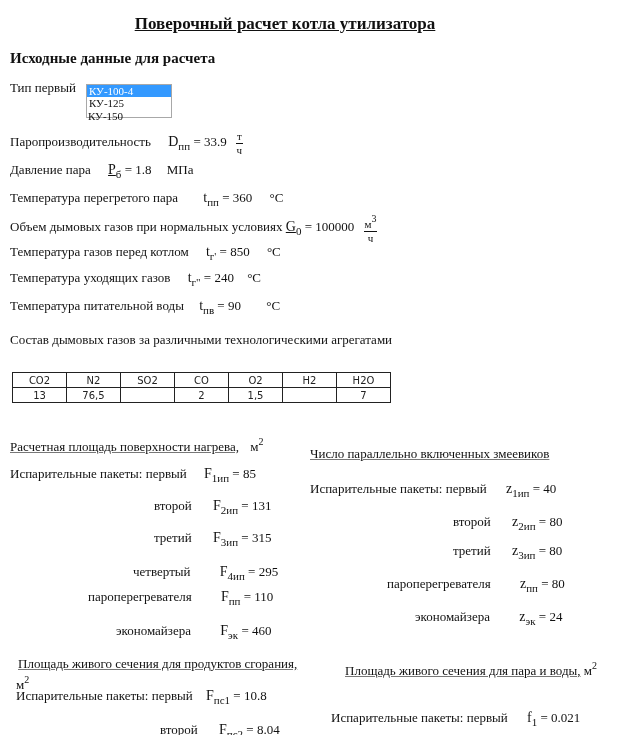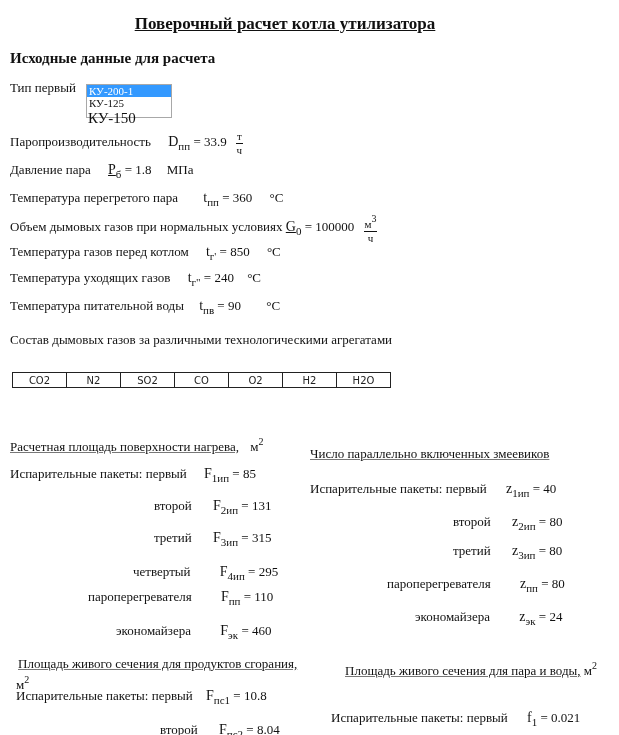--- a/index.html
+++ b/index.html
@@ -23,40 +23,40 @@
   .frac .den { display: block; }
   sup.u { font-size: 10px; vertical-align: 6px; }
 
   .listbox {
     left: 86px; top: 84px; width: 84px; height: 32px;
     border: 1px solid #a8a8a8; background: #fff;
     font-size: 11px; line-height: 12px;
   }
   .listbox .opt { padding-left: 2px; height: 12px; }
   .listbox .opt.sel { background: #3399ff; color: #fff; }
-  .listbox-overflow { left: 88px; top: 110px; font-size: 15px; }
+  .listbox-overflow { left: 88px; top: 110px; font-size: 11px; }
 
   table.gas {
     position: absolute; left: 12px; top: 372px; border-collapse: collapse;
     font-family: "DejaVu Sans", sans-serif; font-size: 10px; color: #222;
   }
   table.gas td {
     border: 1px solid #222; width: 53px; height: 14px; text-align: center; padding: 0;
   }
   .ul { text-decoration: underline; text-decoration-color: #777; }
 </style>
 </head>
 <body>
 
 <div class="abs title">Поверочный расчет котла утилизатора</div>
 <div class="abs h2">Исходные данные для расчета</div>
 
 <div class="abs lbl" style="left:10px;top:80px;">Тип первый</div>
 <div class="abs listbox">
-  <div class="opt sel">КУ-200-1</div>
+  <div class="opt sel">КУ-100-4</div>
   <div class="opt">КУ-125</div>
 </div>
 <div class="abs listbox-overflow">КУ-150</div>
 
 <div class="abs" style="left:10px;top:130px;">
   <span class="lbl">Паропроизводительность</span>
   <span class="sym" style="margin-left:14px;"><span>D</span><sub>пп</sub></span>
   <span class="val"> = </span>
   <span class="val">33.9</span>
   <span class="frac"><span class="num">т</span><span class="den">ч</span></span>
@@ -115,20 +115,29 @@
   <tbody>
       <tr>
     <td>CO2</td>
     <td>N2</td>
     <td>SO2</td>
     <td>CO</td>
     <td>O2</td>
     <td>H2</td>
     <td>H2O</td>
   </tr>
+  <tr>
+    <td>13</td>
+    <td>76,5</td>
+    <td></td>
+    <td>2</td>
+    <td>1,5</td>
+    <td></td>
+    <td>7</td>
+  </tr>
 </tbody>
   </table>
 
 <div class="abs" style="left:10px;top:436px;">
   <span class="lbl ul">Расчетная площадь поверхности нагрева,</span>
   <span class="lbl" style="margin-left:8px;"><span>м</span><sup class="u">2</sup></span>
 </div>
 
 <div class="abs" style="left:10px;top:466px;">
   <span class="lbl">Испарительные пакеты: первый</span>

